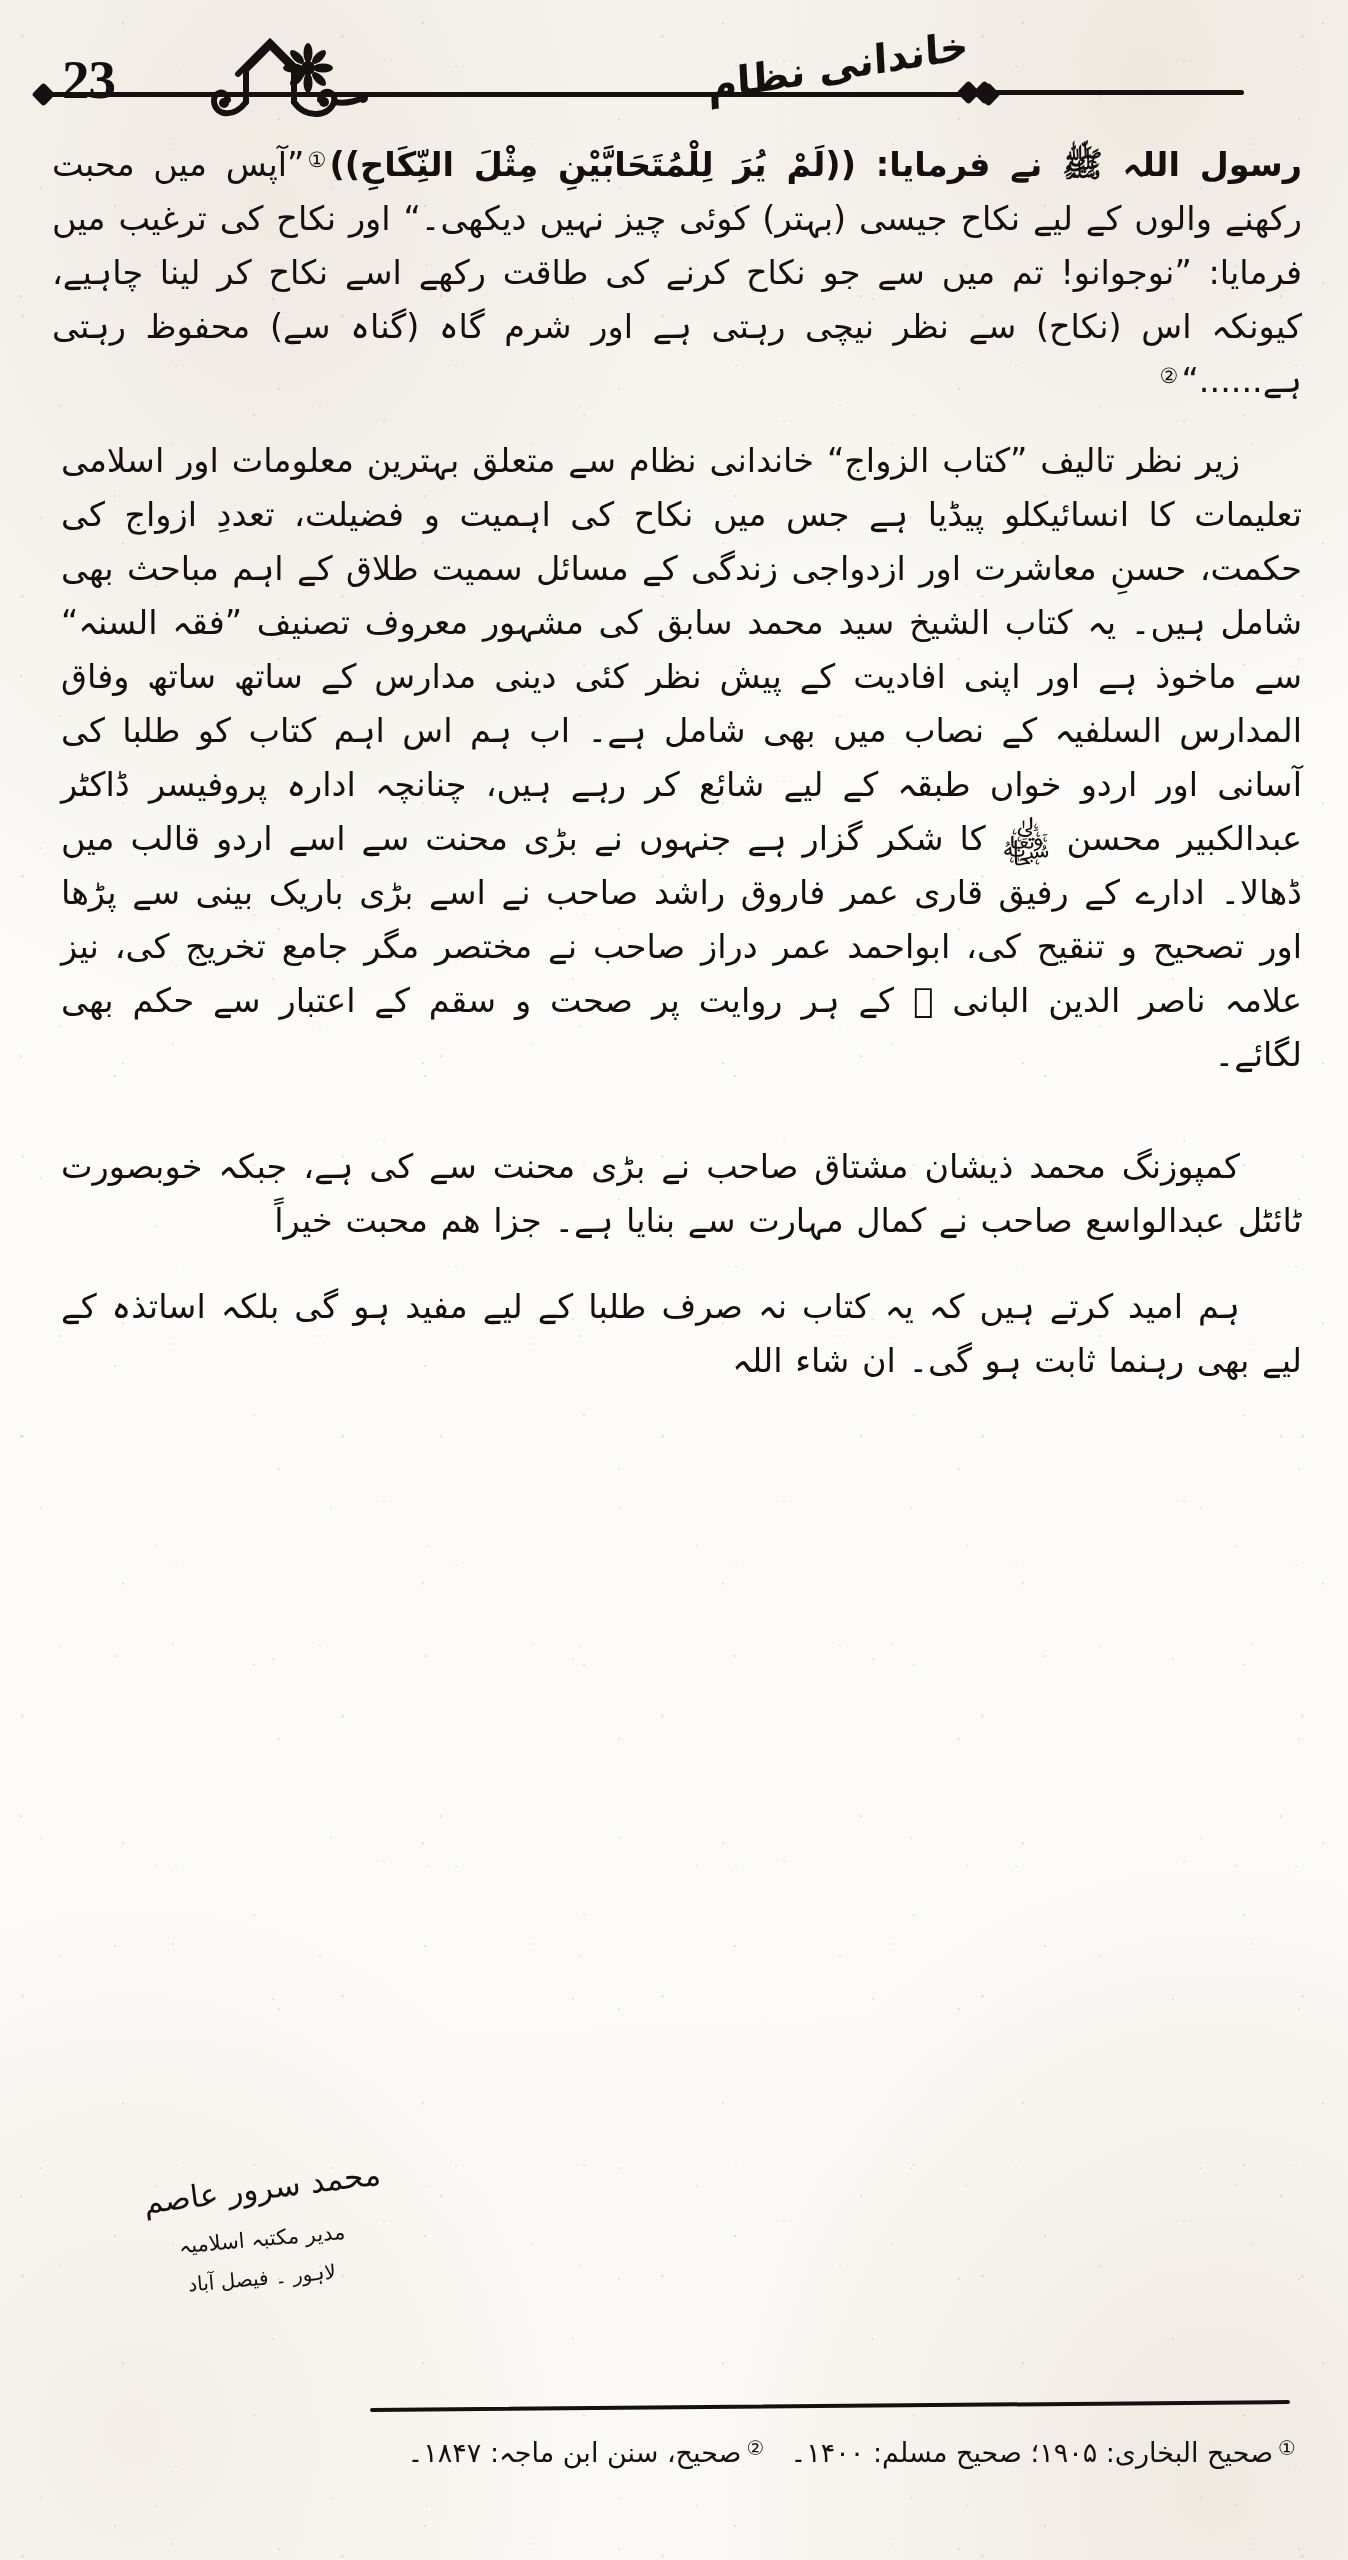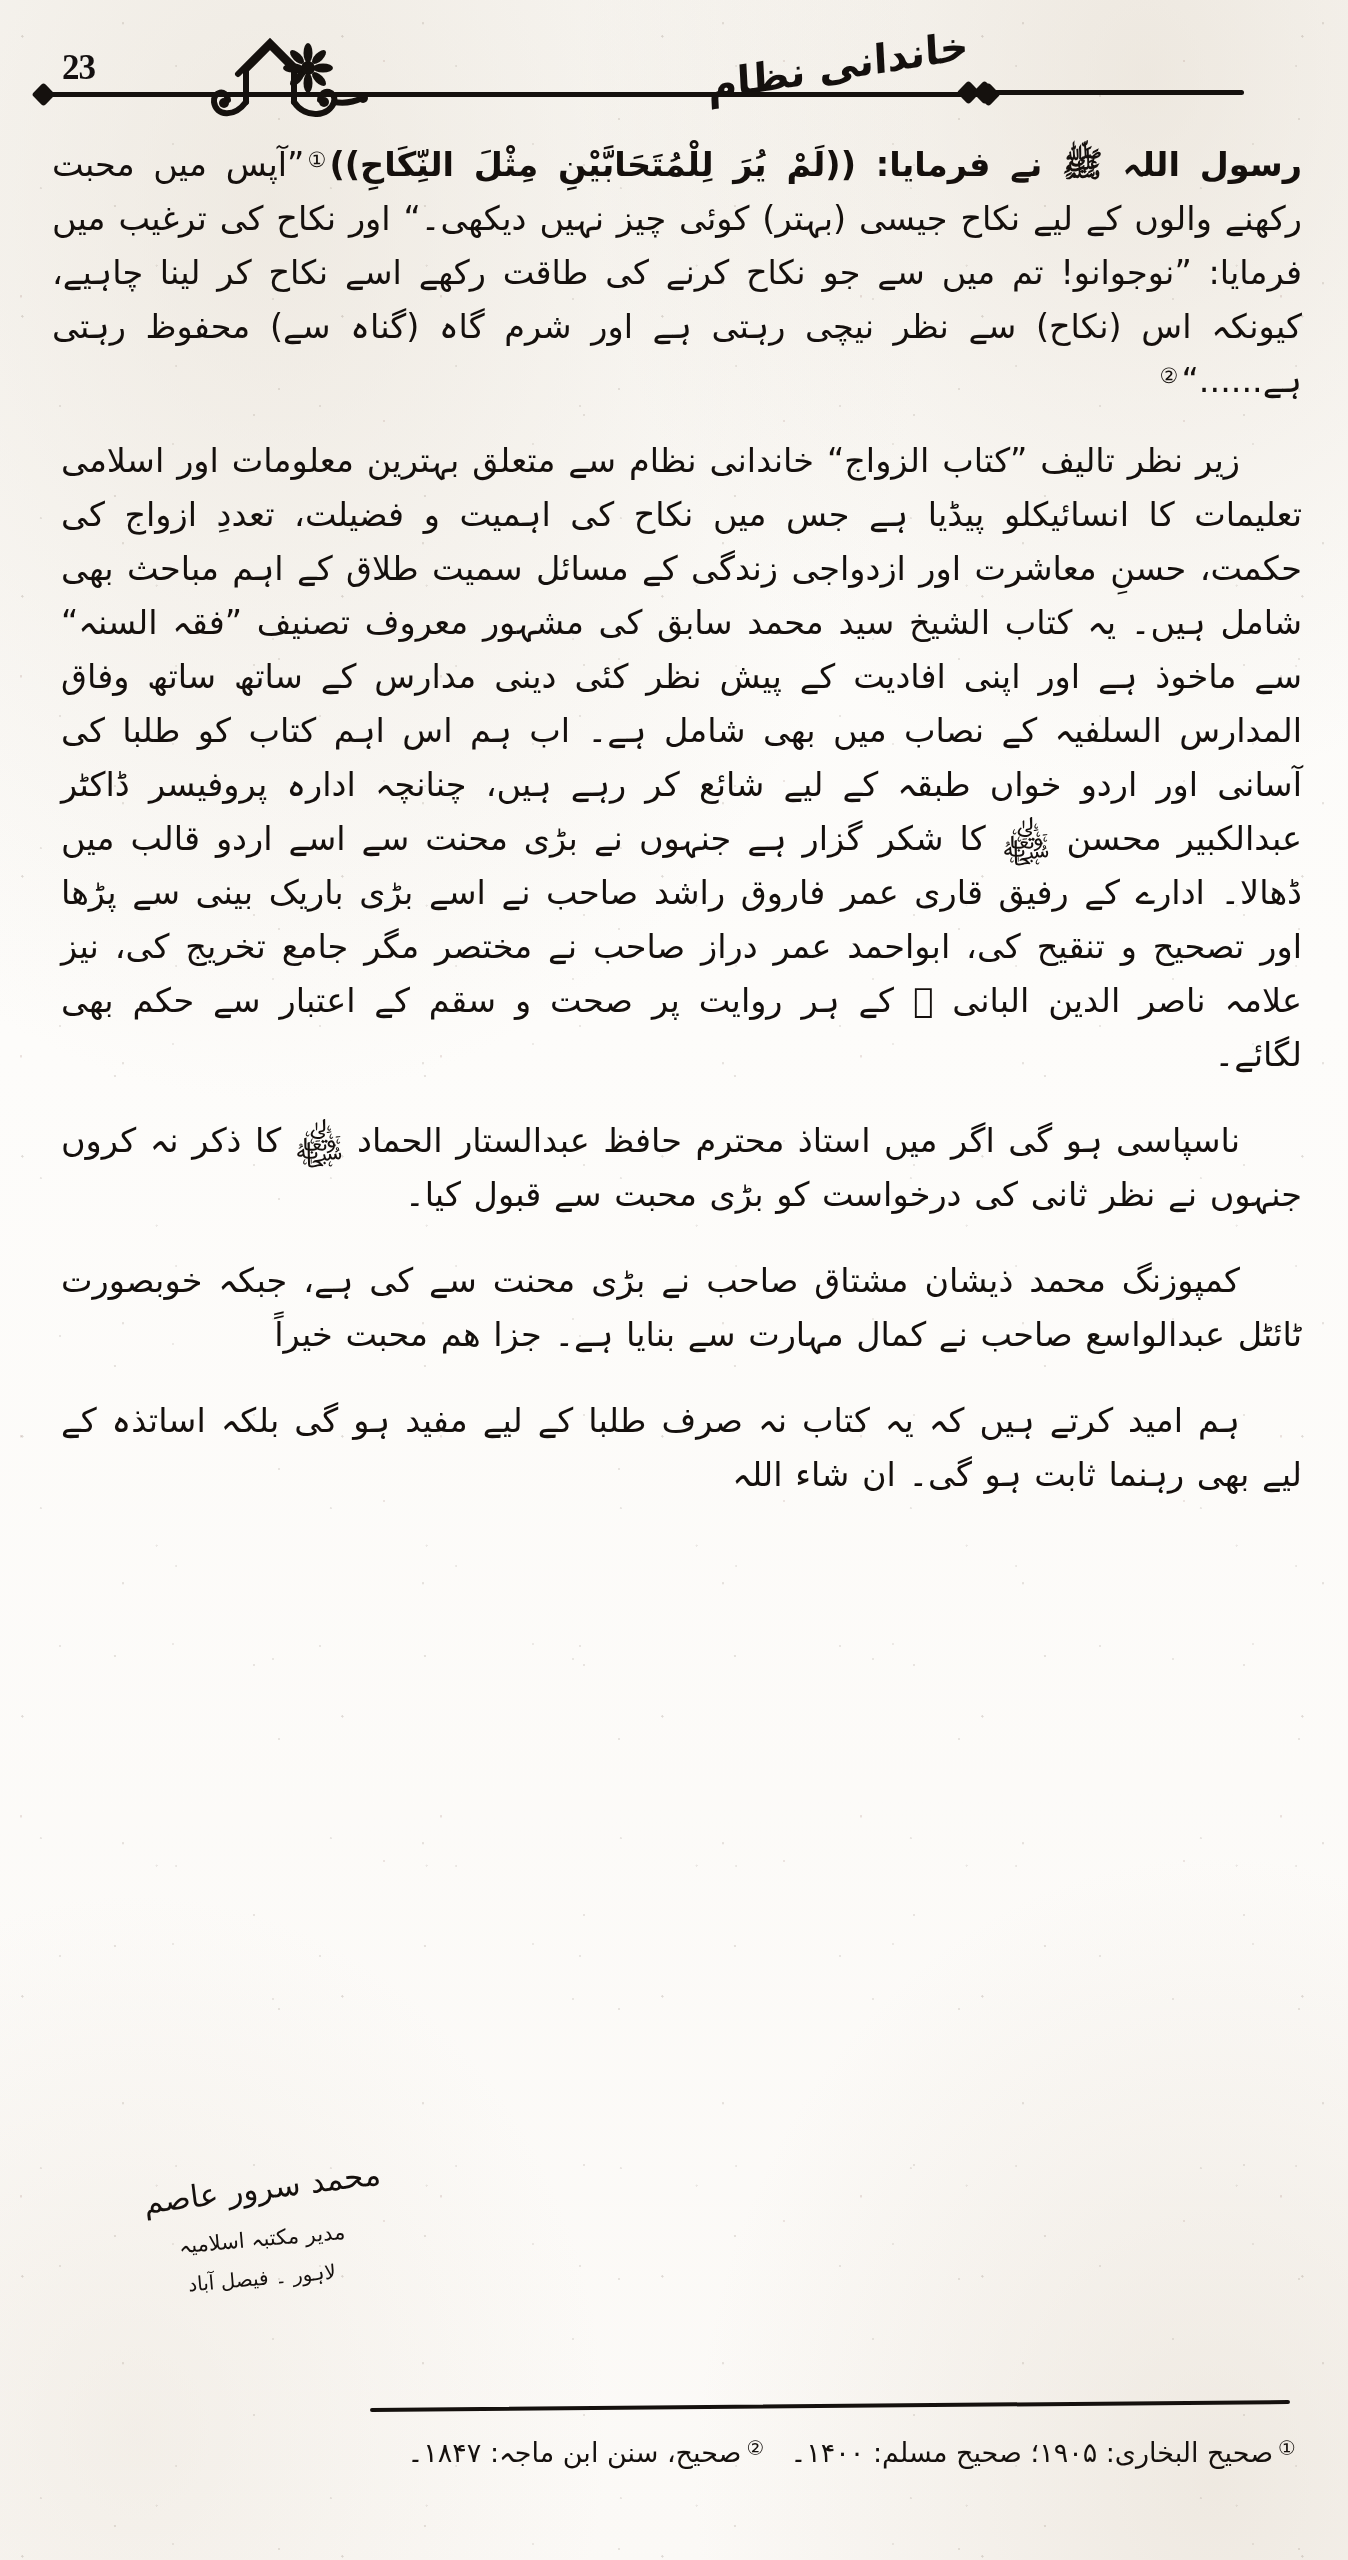--- a/index.html
+++ b/index.html
@@ -100,21 +100,21 @@
     border-radius: 3px;
   }
   .header-rule-right::before { left: -14px; }
   .header-rule-right::after  { left: 2px; }
 
   .page-number {
     position: absolute;
     left: 24px;
     top: 30px;
     font-family: "Liberation Serif", serif;
-    font-size: 35px;
+    font-size: 55px;
     font-weight: 700;
     color: #141010;
     letter-spacing: -1px;
   }
 
   .ornament {
     position: absolute;
     left: 120px;
     top: 6px;
     width: 230px;
@@ -285,21 +285,20 @@
     <p class="para tight">
       <span class="arabic">رسول اللہ ﷺ نے فرمایا: ((لَمْ یُرَ لِلْمُتَحَابَّیْنِ مِثْلَ النِّکَاحِ))</span><span class="fn-ref">①</span><span class="quoted">”آپس میں محبت رکھنے والوں کے لیے نکاح جیسی (بہتر) کوئی چیز نہیں دیکھی۔“ اور نکاح کی ترغیب میں فرمایا: ”نوجوانو! تم میں سے جو نکاح کرنے کی طاقت رکھے اسے نکاح کر لینا چاہیے، کیونکہ اس (نکاح) سے نظر نیچی رہتی ہے اور شرم گاہ (گناہ سے) محفوظ رہتی ہے......“</span><span class="fn-ref">②</span>
     </p>
 
     <div class="gap-sm"></div>
 
     <p class="para indented">زیر نظر تالیف ”کتاب الزواج“ خاندانی نظام سے متعلق بہترین معلومات اور اسلامی تعلیمات کا انسائیکلو پیڈیا ہے جس میں نکاح کی اہمیت و فضیلت، تعددِ ازواج کی حکمت، حسنِ معاشرت اور ازدواجی زندگی کے مسائل سمیت طلاق کے اہم مباحث بھی شامل ہیں۔ یہ کتاب الشیخ سید محمد سابق کی مشہور معروف تصنیف ”فقہ السنہ“ سے ماخوذ ہے اور اپنی افادیت کے پیش نظر کئی دینی مدارس کے ساتھ ساتھ وفاق المدارس السلفیہ کے نصاب میں بھی شامل ہے۔ اب ہم اس اہم کتاب کو طلبا کی آسانی اور اردو خواں طبقہ کے لیے شائع کر رہے ہیں، چنانچہ ادارہ پروفیسر ڈاکٹر عبدالکبیر محسن ﷾ کا شکر گزار ہے جنہوں نے بڑی محنت سے اسے اردو قالب میں ڈھالا۔ ادارے کے رفیق قاری عمر فاروق راشد صاحب نے اسے بڑی باریک بینی سے پڑھا اور تصحیح و تنقیح کی، ابواحمد عمر دراز صاحب نے مختصر مگر جامع تخریج کی، نیز علامہ ناصر الدین البانی ﷫ کے ہر روایت پر صحت و سقم کے اعتبار سے حکم بھی لگائے۔</p>
 
     <div class="gap-md"></div>
 
-    <p class="para indented">ناسپاسی ہو گی اگر میں استاذ محترم حافظ عبدالستار الحماد ﷾ کا ذکر نہ کروں جنہوں نے نظر ثانی کی درخواست کو بڑی محبت سے قبول کیا۔</p>
 
     <div class="gap-md"></div>
 
     <p class="para indented">کمپوزنگ محمد ذیشان مشتاق صاحب نے بڑی محنت سے کی ہے، جبکہ خوبصورت ٹائٹل عبدالواسع صاحب نے کمال مہارت سے بنایا ہے۔ جزا ھم محبت خیراً</p>
 
     <div class="gap-md"></div>
 
     <p class="para indented">ہم امید کرتے ہیں کہ یہ کتاب نہ صرف طلبا کے لیے مفید ہو گی بلکہ اساتذہ کے لیے بھی رہنما ثابت ہو گی۔ ان شاء اللہ</p>
   </div>
 

